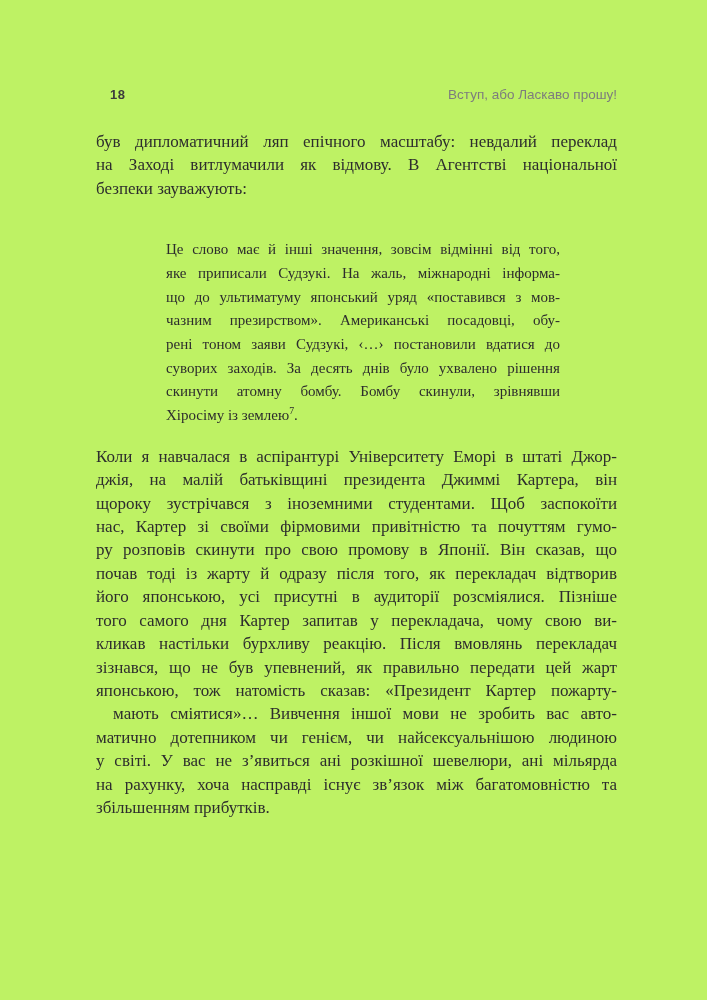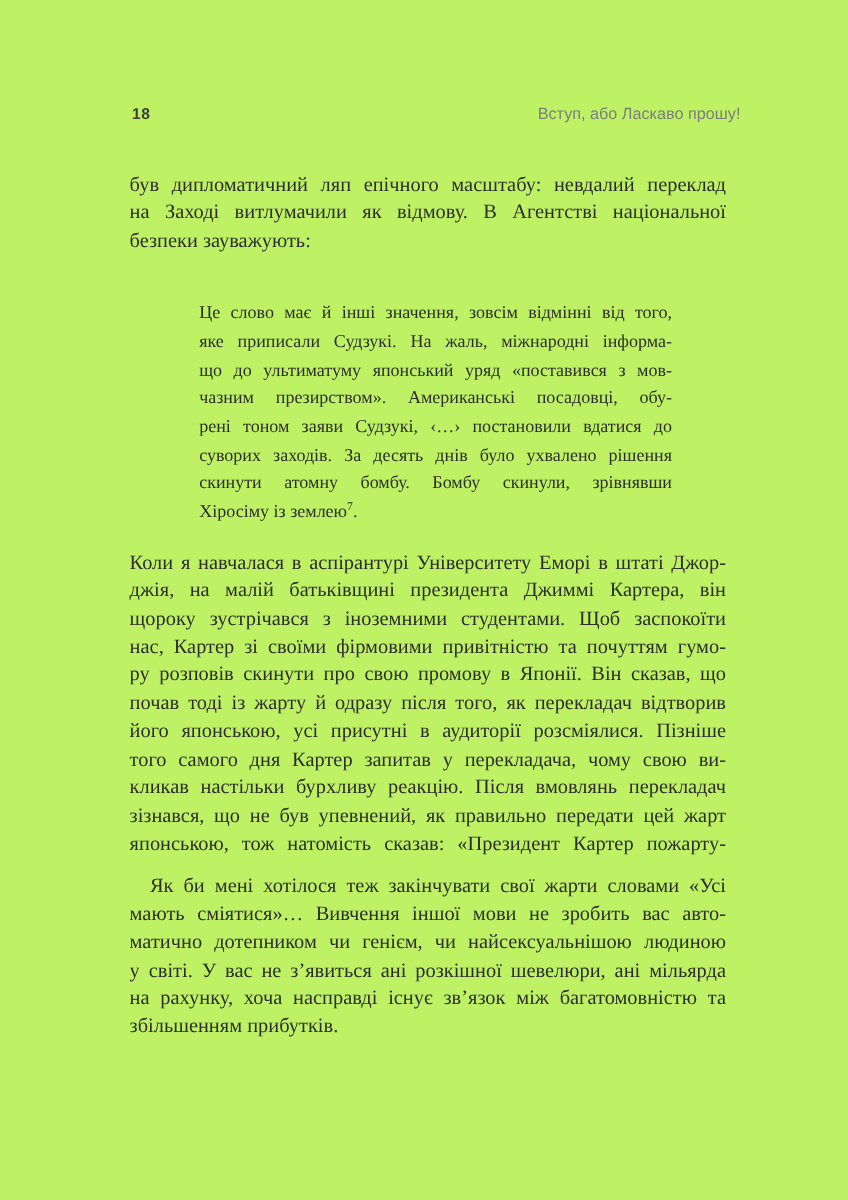--- a/index.html
+++ b/index.html
@@ -39,21 +39,21 @@
     margin-left: 40px;
   }
   .page-body {
     position: absolute;
     top: 130px;
     left: 96px;
     width: 521px;
     font-size: 17px;
     line-height: 23.4px;
   }
-  .para { margin: 12px; }
+  .para { margin: 0; }
   .para .line {
     display: block;
     text-align: justify;
     text-align-last: justify;
     white-space: normal;
   }
   .para .line.last {
     text-align: left;
     text-align-last: left;
   }
@@ -104,21 +104,20 @@
         <span class="line">нас, Картер зі своїми фірмовими привітністю та почуттям гумо-</span>
         <span class="line">ру розповів скинути про свою промову в Японії. Він сказав, що</span>
         <span class="line">почав тоді із жарту й одразу після того, як перекладач відтворив</span>
         <span class="line">його японською, усі присутні в аудиторії розсміялися. Пізніше</span>
         <span class="line">того самого дня Картер запитав у перекладача, чому свою ви-</span>
         <span class="line">кликав настільки бурхливу реакцію. Після вмовлянь перекладач</span>
         <span class="line">зізнався, що не був упевнений, як правильно передати цей жарт</span>
         <span class="line">японською, тож натомість сказав: «Президент Картер пожарту-</span>
       </div>
       <div class="para body indent">
-        <span class="line">Як би мені хотілося теж закінчувати свої жарти словами «Усі</span>
         <span class="line">мають сміятися»… Вивчення іншої мови не зробить вас авто-</span>
         <span class="line">матично дотепником чи генієм, чи найсексуальнішою людиною</span>
         <span class="line">у світі. У вас не з’явиться ані розкішної шевелюри, ані мільярда</span>
         <span class="line">на рахунку, хоча насправді існує зв’язок між багатомовністю та</span>
         <span class="line last">збільшенням прибутків.</span>
       </div>
     </main>
 </div>
 
 </body></html>

